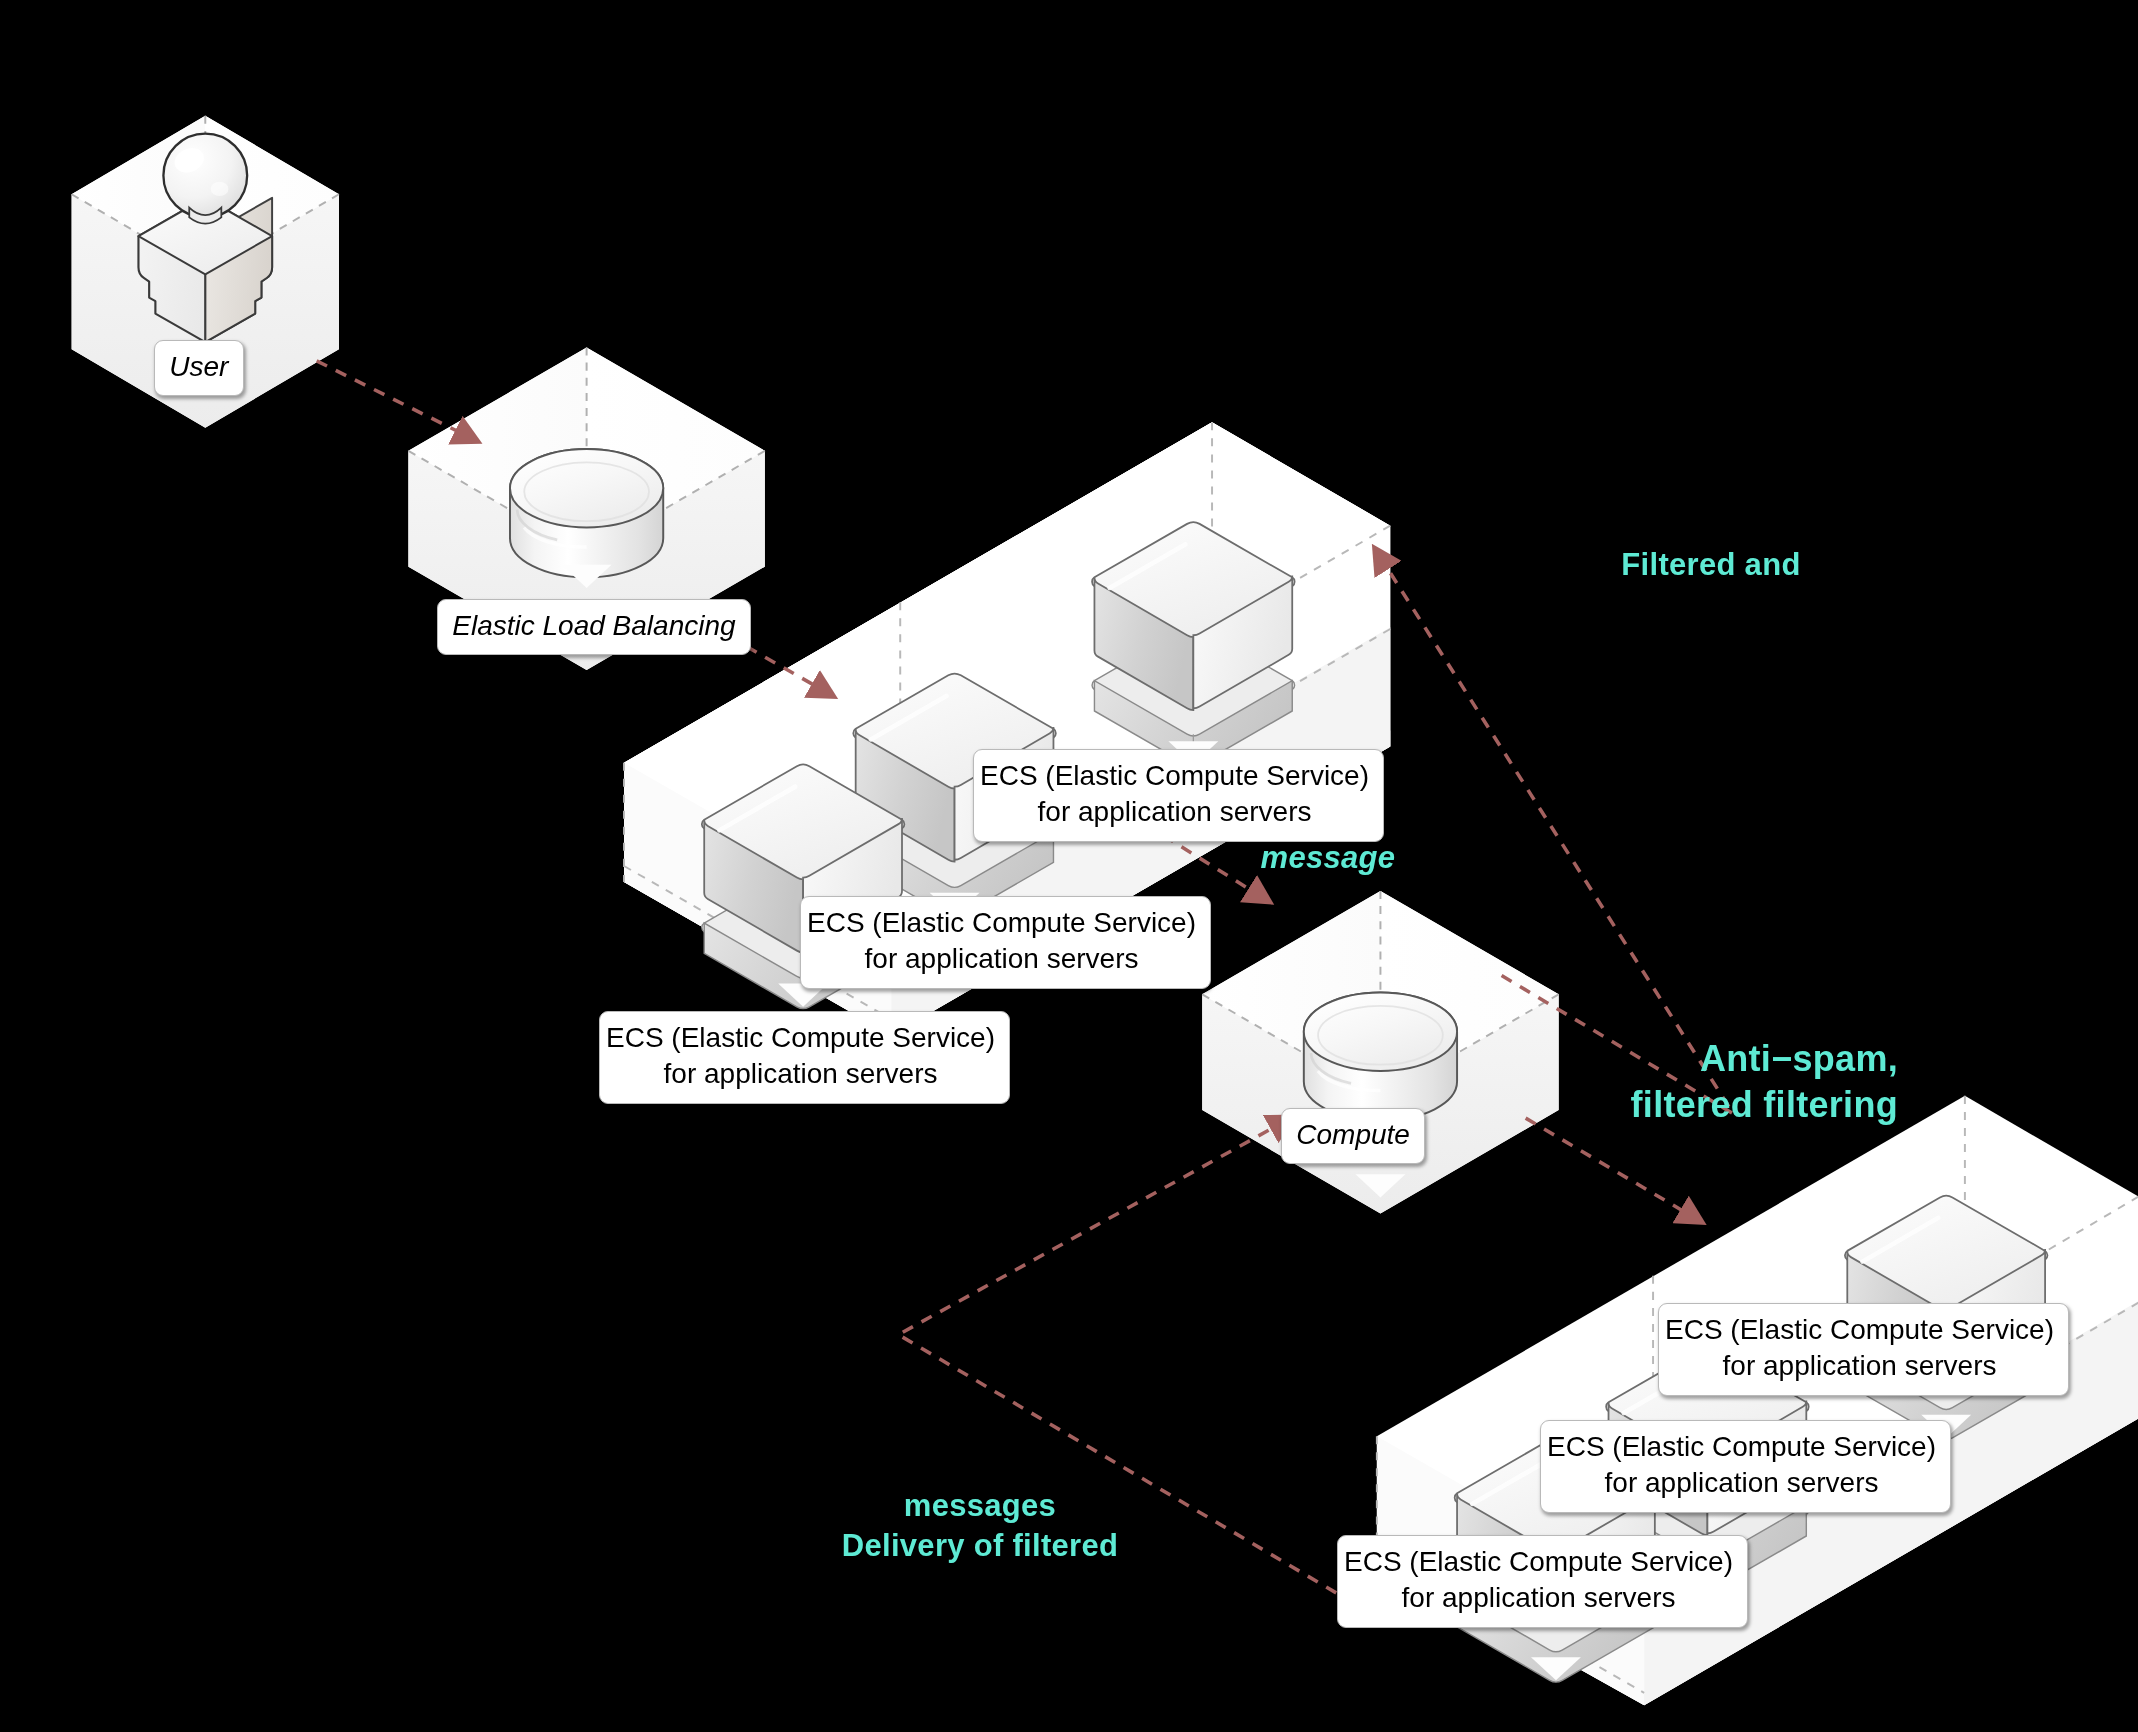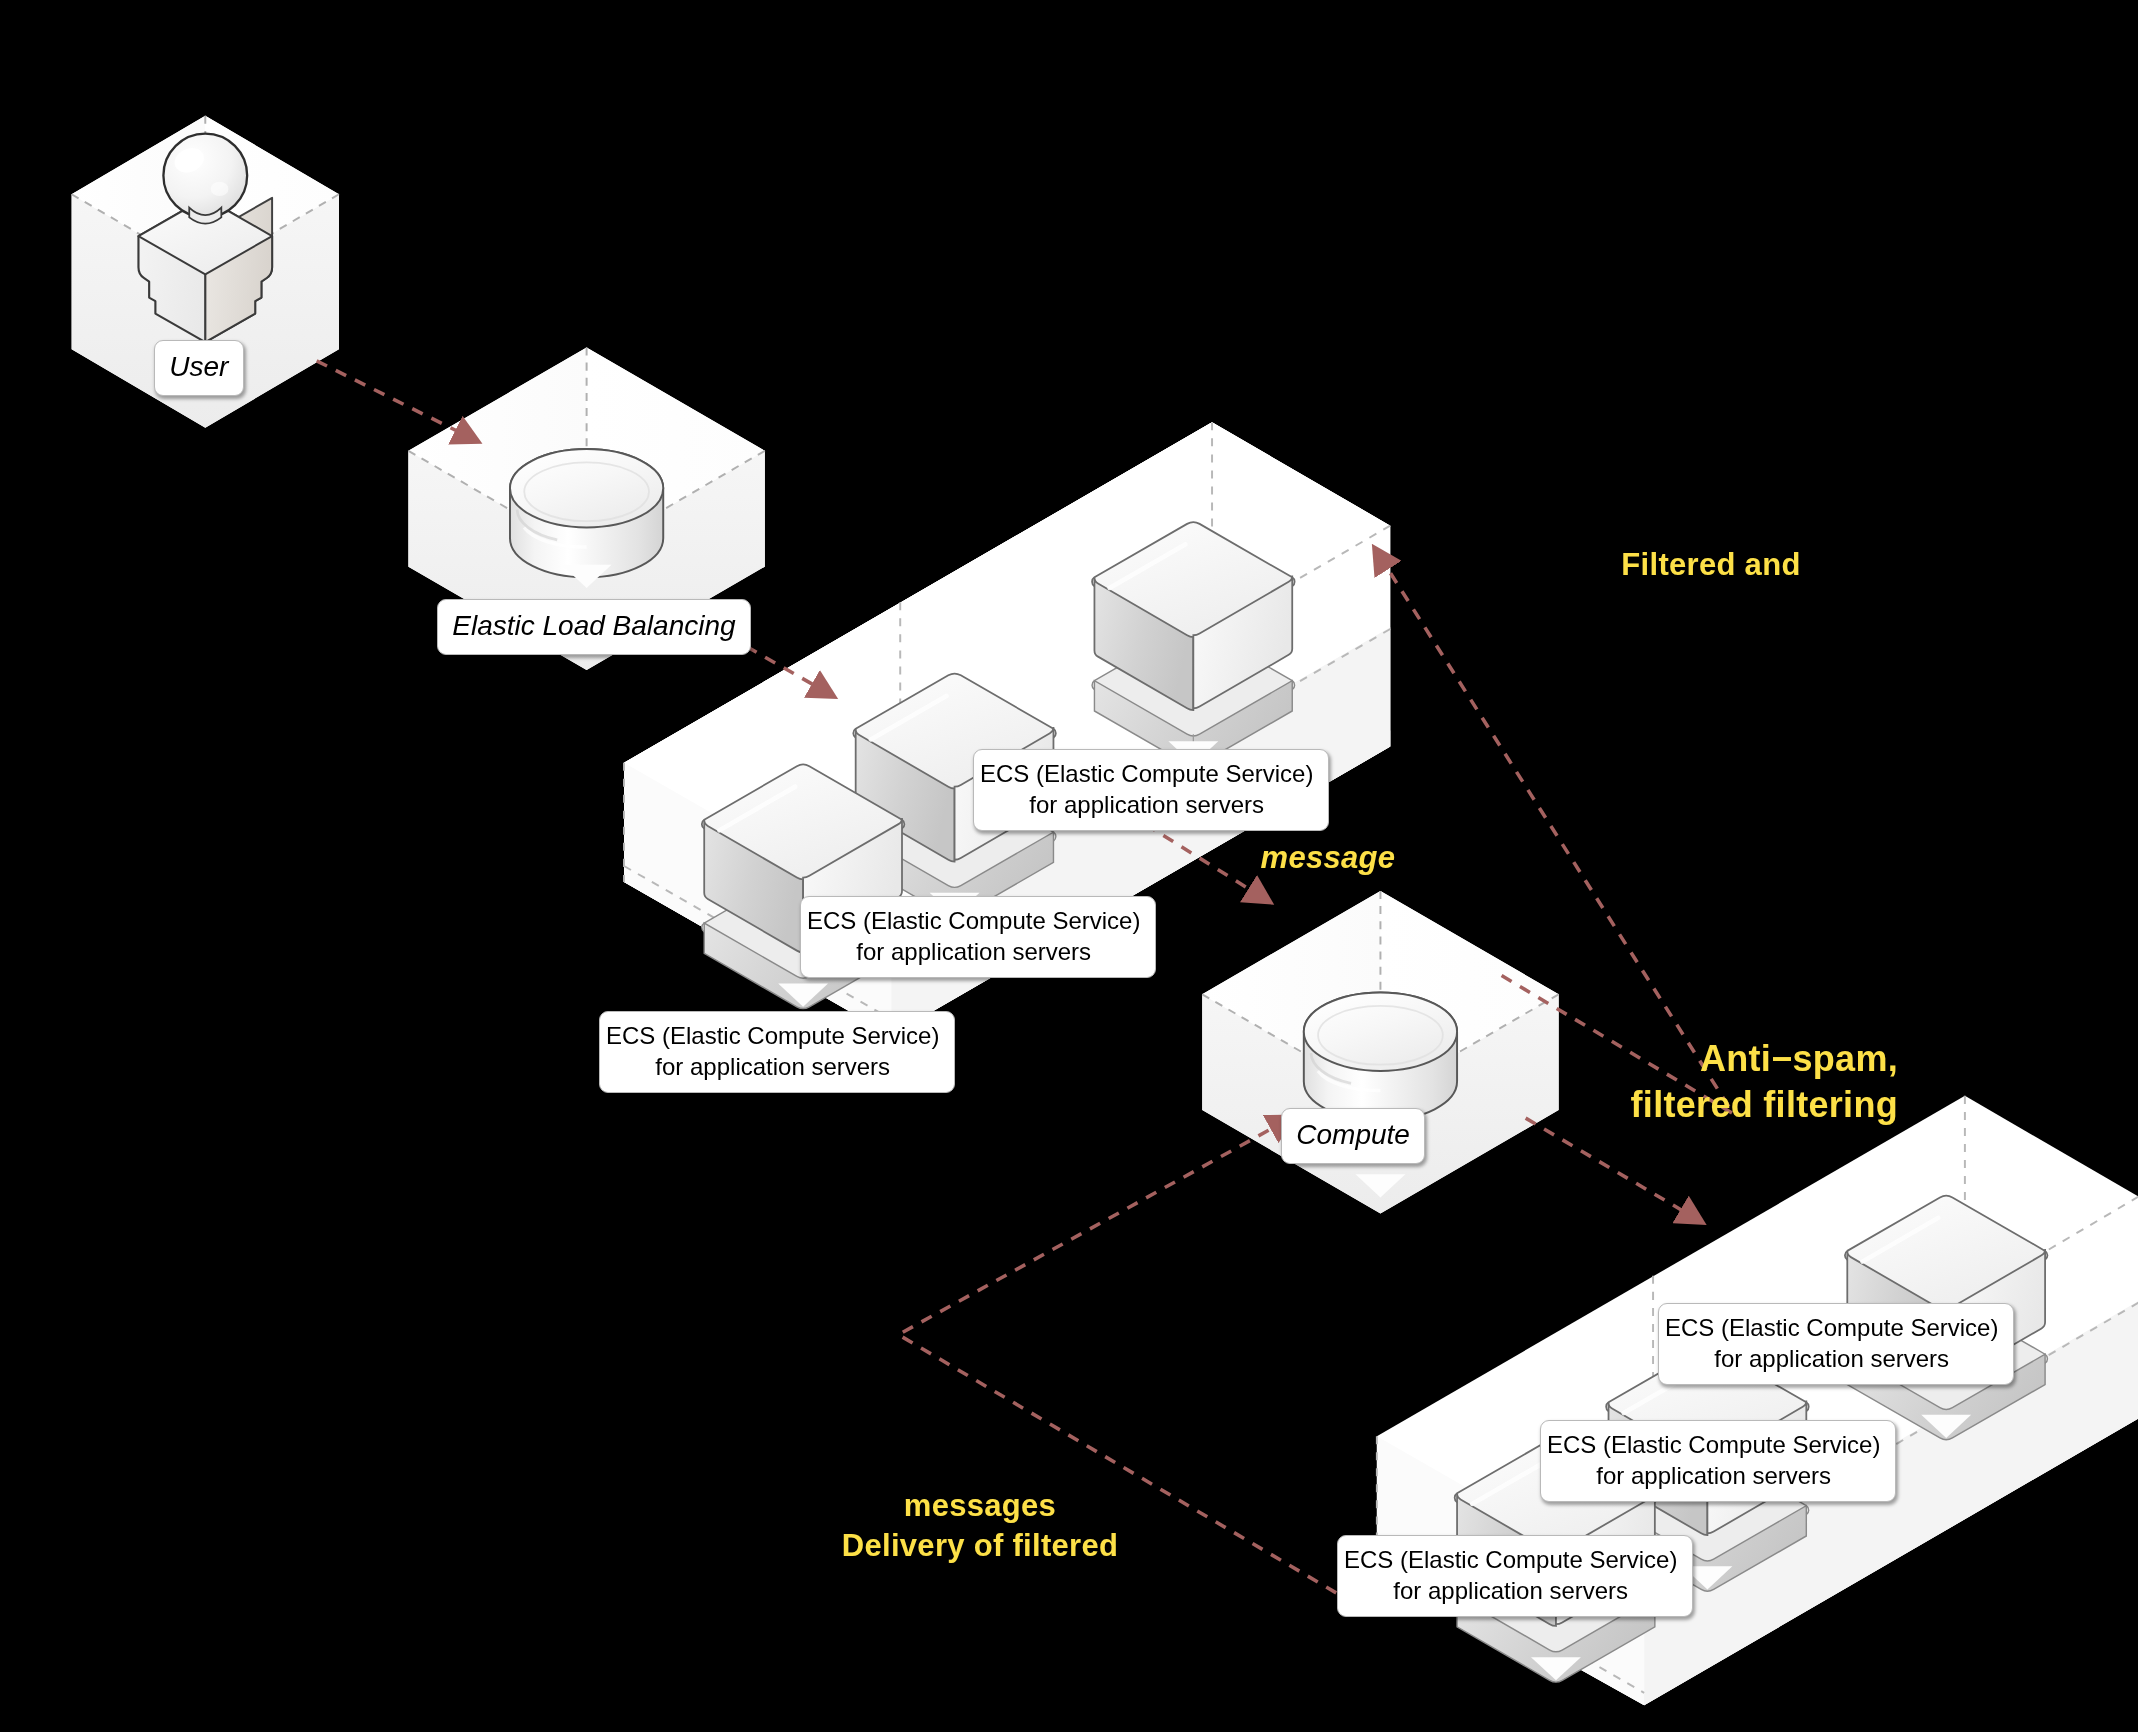--- a/index.html
+++ b/index.html
@@ -31,26 +31,26 @@
     color: #000000;
     text-align: center;
     line-height: 1.30;
     padding: 8px 14.3px 9.8px 14.3px;
     white-space: nowrap;
     box-sizing: border-box;
     z-index: 40;
   }
   .callout .ln { display: block; }
   .cal-1 { font-size: 28px; font-style: italic; }
-  .cal-2 { font-size: 24px; padding-left: 6px; }
+  .cal-2 { font-size: 28px; padding-left: 6px; }
 
   
   .annot {
     position: absolute;
-    color: #fde047;
+    color: #5eead4;
     font-size: 31px;
     font-weight: 700;
     letter-spacing: 0.3px;
     line-height: 1.28;
     text-align: center;
     white-space: nowrap;
     z-index: 45;
   }
   .annot.small { font-size: 36px; text-align: right; }
   .annot .ln { display: block; }

